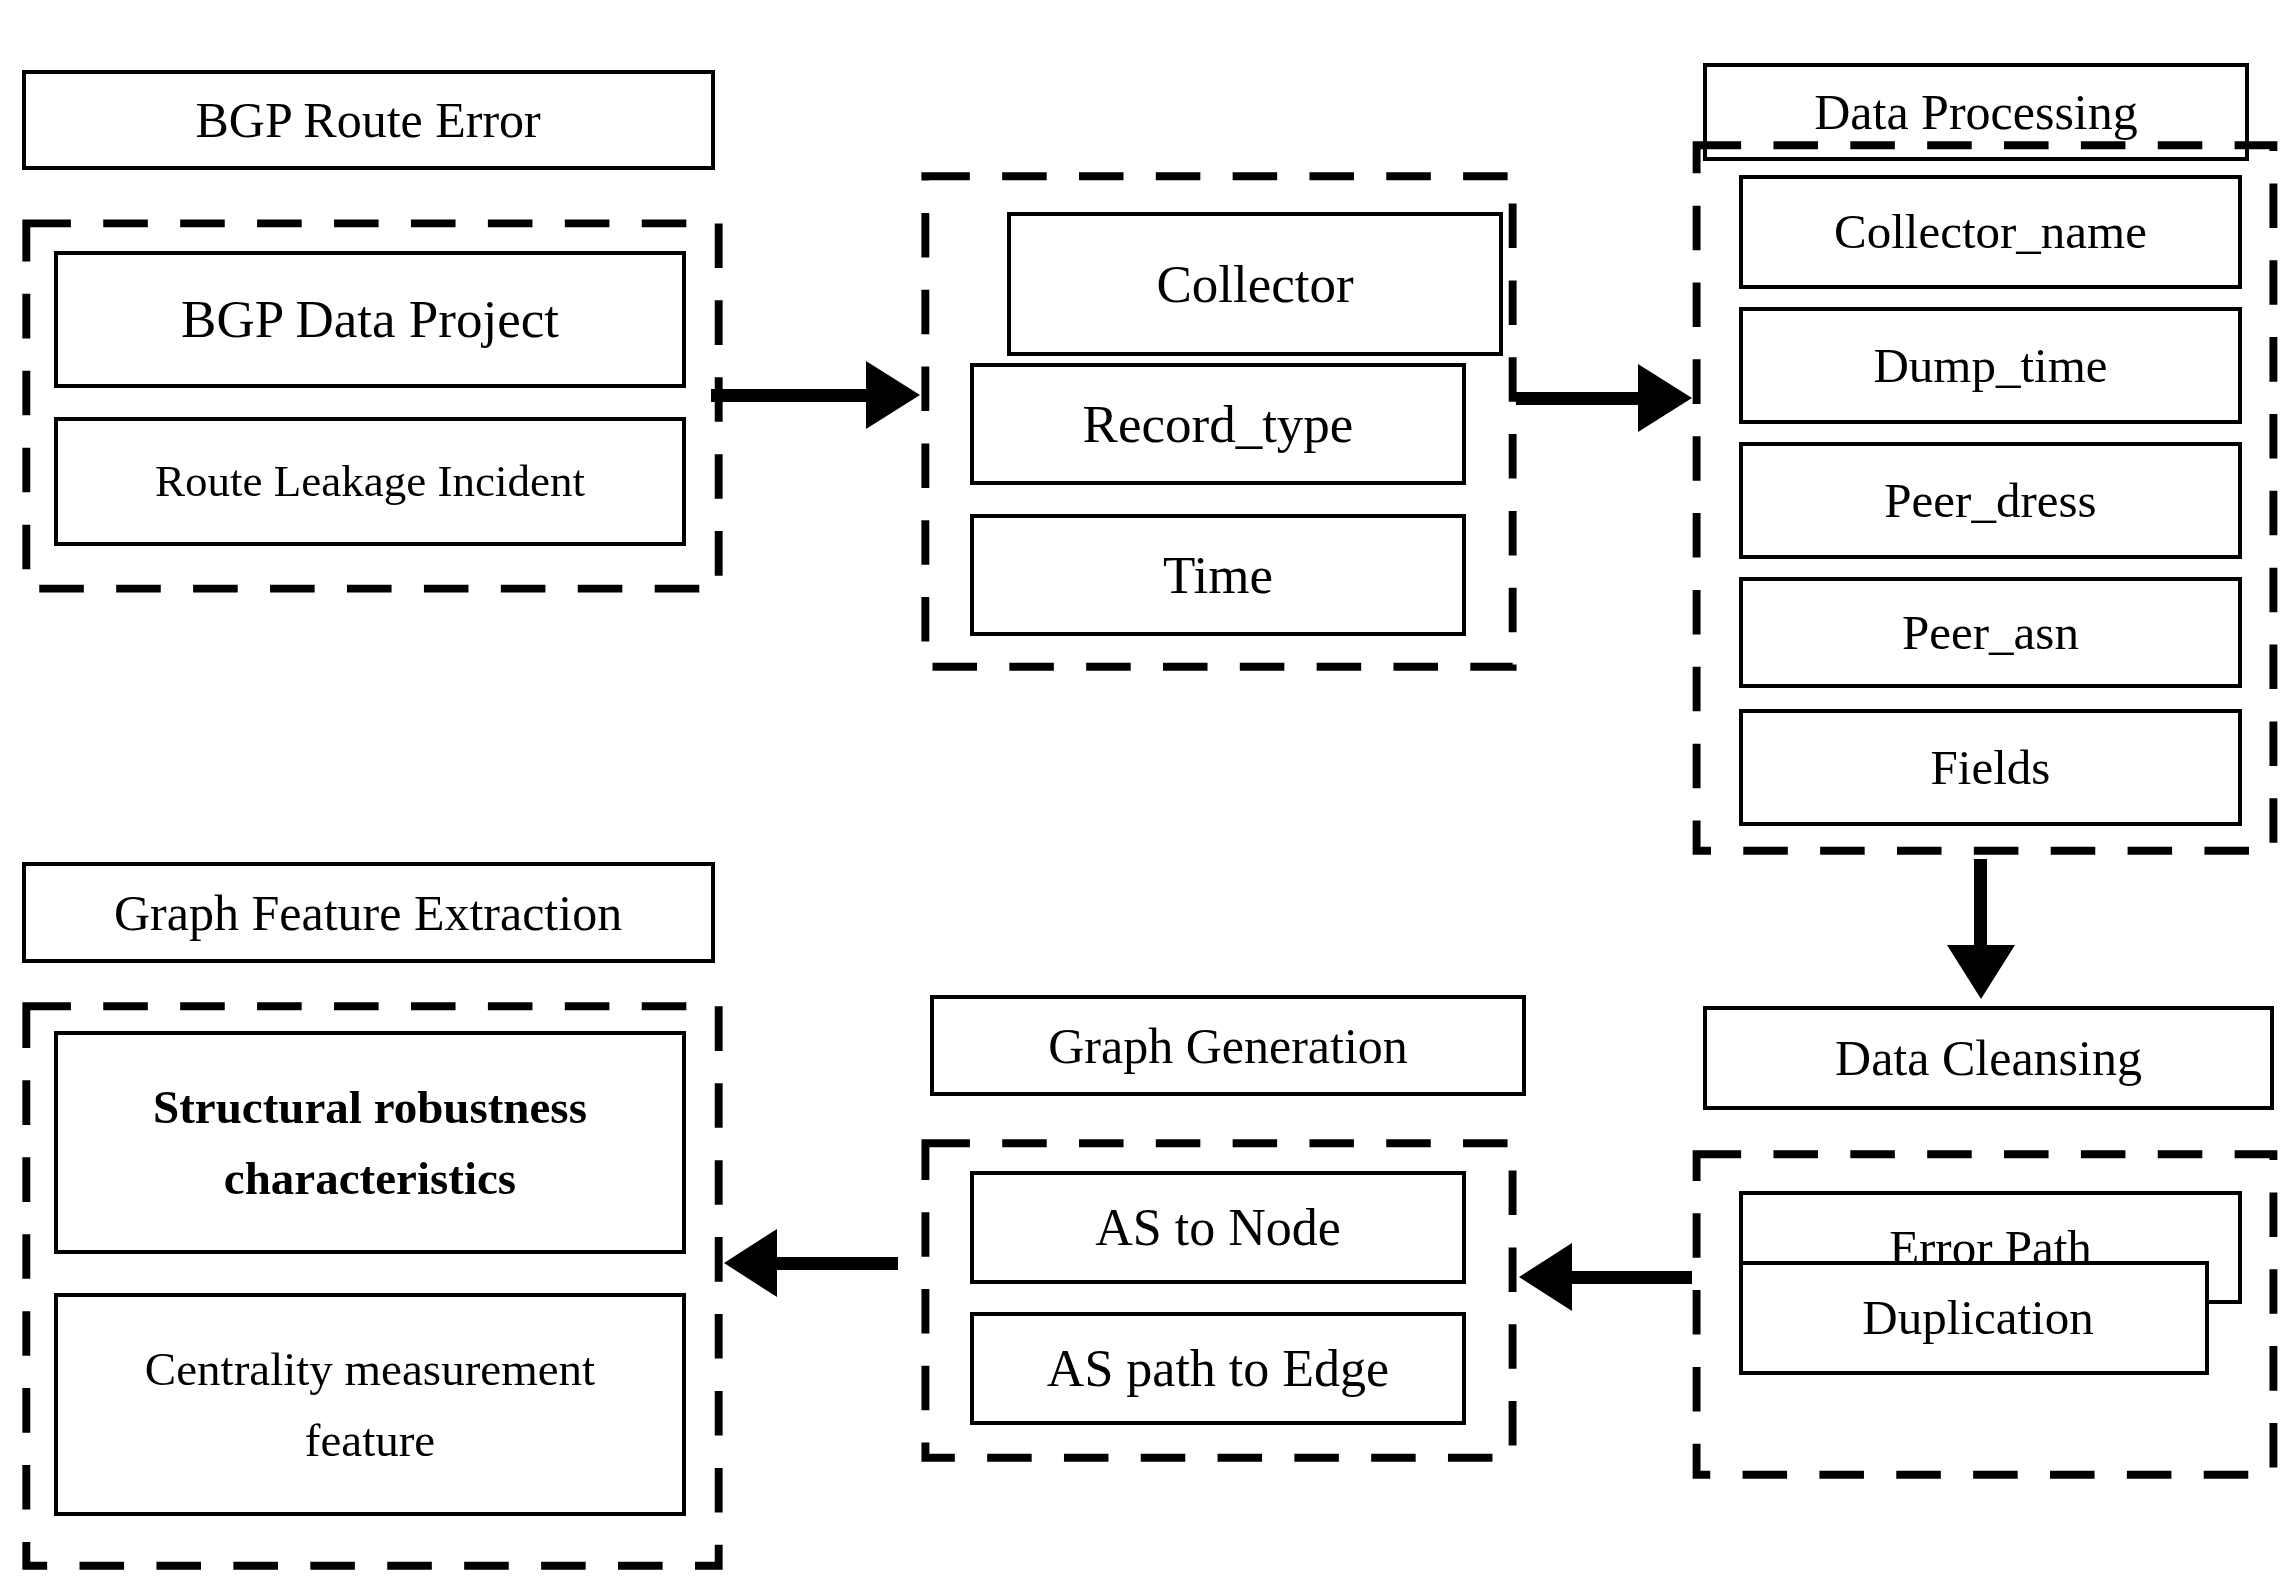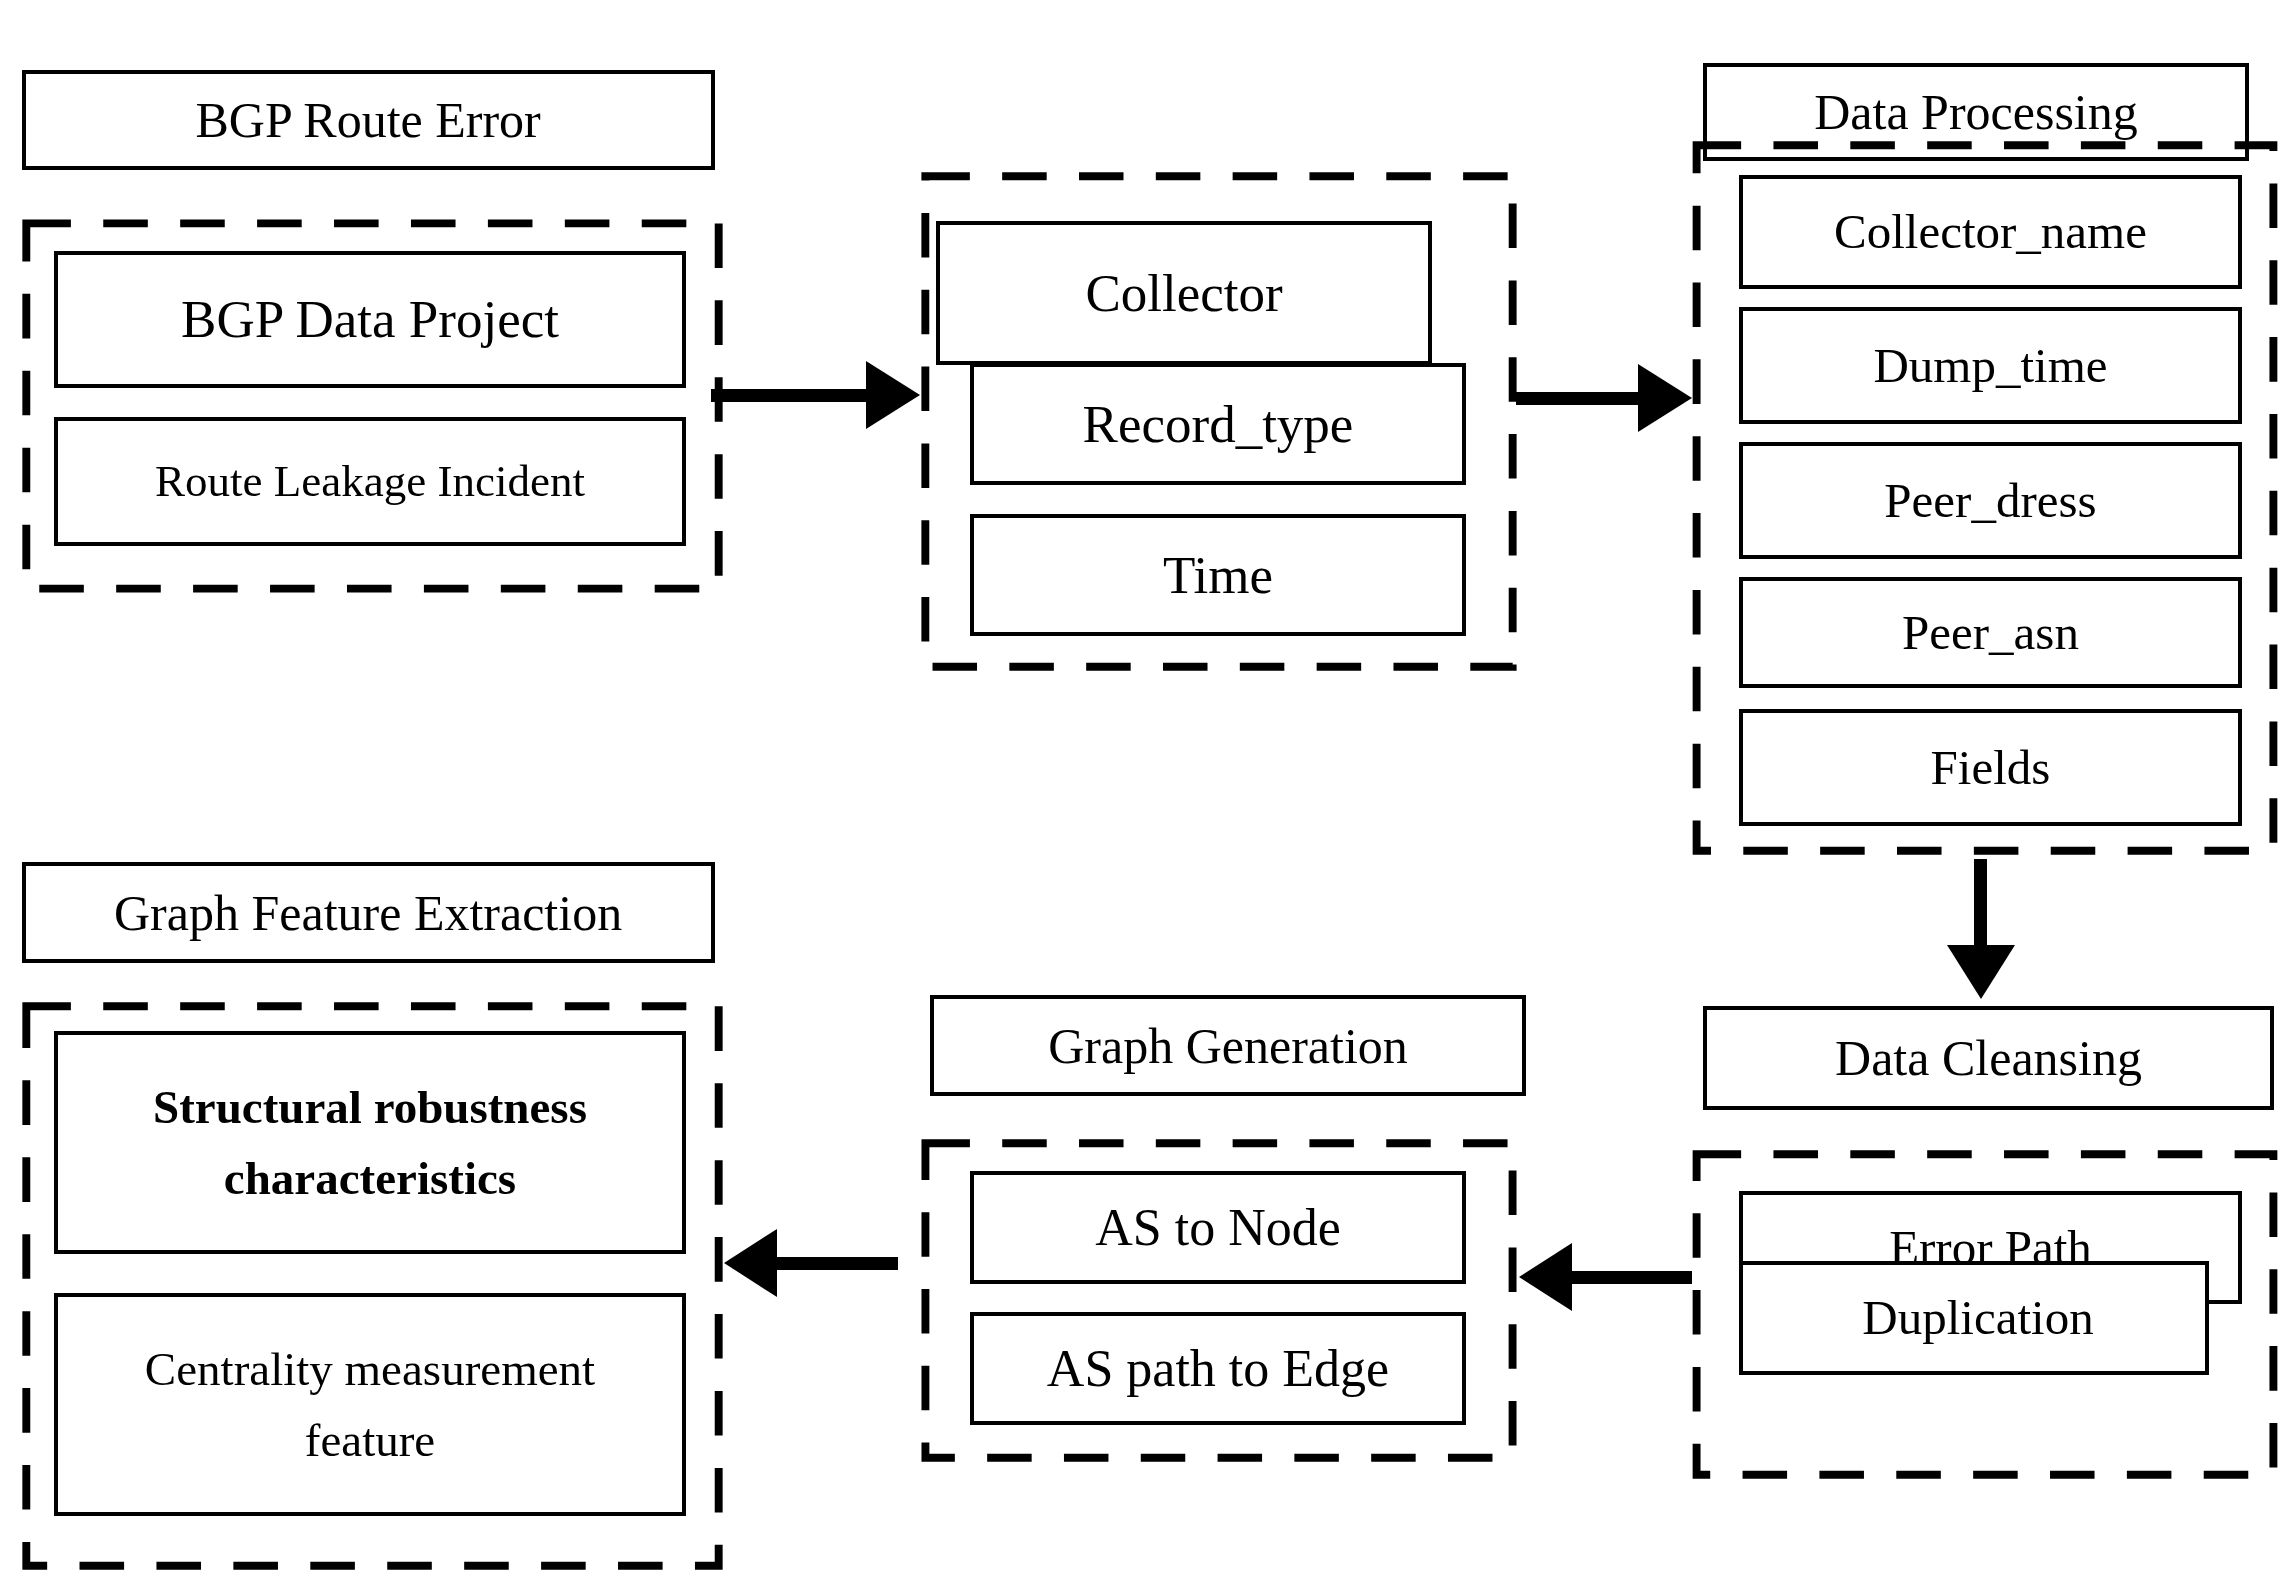--- a/index.html
+++ b/index.html
@@ -83,21 +83,21 @@
   <div class="titlebox" style="left:21.6px; top:70px; width:693px; height:100px;">BGP Route Error</div>
   <svg class="dashedbox" style="left:21.6px; top:219px;" width="701" height="374" viewBox="0 0 975 520">
     <rect x="6" y="6" width="963" height="508" fill="none" stroke="#000000" stroke-width="11" stroke-dasharray="62 45"></rect>
   </svg>
   <div class="itembox fs74" style="left:54px; top:251px; width:632px; height:137px;">BGP Data Project</div>
   <div class="itembox fs62" style="left:54px; top:417px; width:632px; height:129px;">Route Leakage Incident</div>
 
   <svg class="dashedbox" style="left:921px; top:172px;" width="596" height="499" viewBox="0 0 830 695">
     <rect x="6" y="6" width="818" height="683" fill="none" stroke="#000000" stroke-width="11" stroke-dasharray="62 45"></rect>
   </svg>
-  <div class="itembox fs74" style="left:936px; top:212px; width:496px; height:144px;margin-top:9px;">Collector</div>
+  <div class="itembox fs74" style="left:1007px; top:212px; width:496px; height:144px;">Collector</div>
   <div class="itembox fs74" style="left:970px; top:363px; width:496px; height:122px;">Record_type</div>
   <div class="itembox fs74" style="left:970px; top:514px; width:496px; height:122px;">Time</div>
 
   <div class="titlebox" style="left:1703px; top:21.6px; width:546px; height:98px;margin-top:41px;">Data Processing</div>
   <svg class="dashedbox" style="left:1692px; top:141px;" width="586" height="714" viewBox="0 0 815 994">
     <rect x="6" y="6" width="803" height="982" fill="none" stroke="#000000" stroke-width="11" stroke-dasharray="62 45"></rect>
   </svg>
   <div class="itembox fs68" style="left:1739px; top:175px; width:503px; height:114px;">Collector_name</div>
   <div class="itembox fs68" style="left:1739px; top:307px; width:503px; height:117px;">Dump_time</div>
   <div class="itembox fs68" style="left:1739px; top:442px; width:503px; height:117px;">Peer_dress</div>

